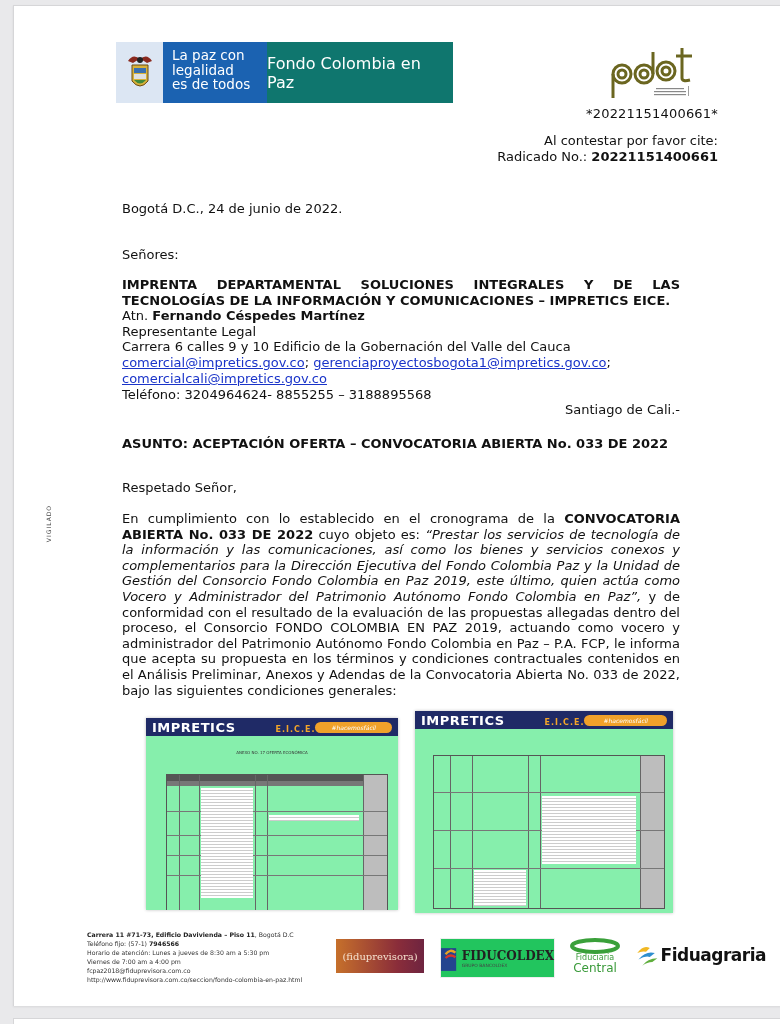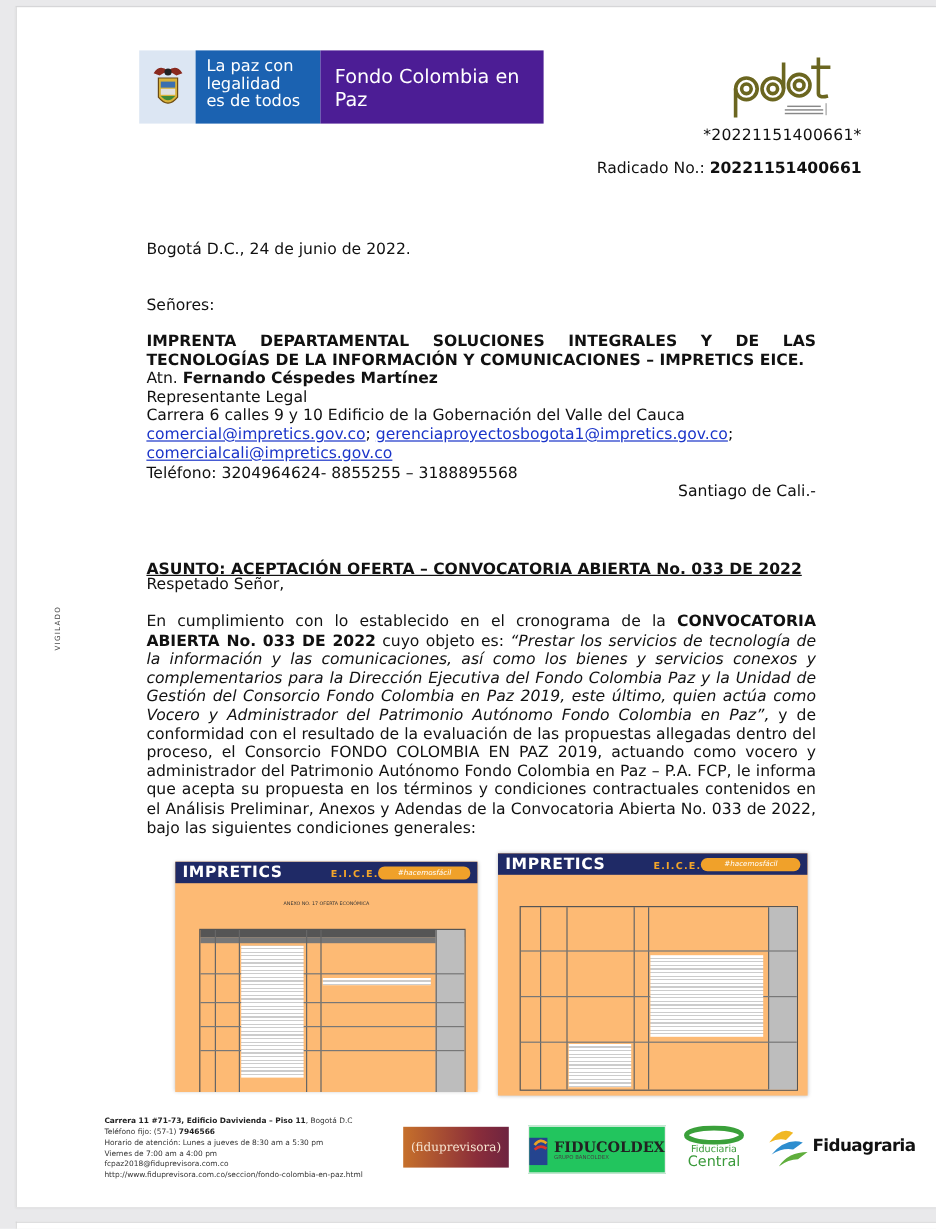--- a/index.html
+++ b/index.html
@@ -4,36 +4,36 @@
 <style>
   html, body { margin:0; padding:0; }
   body { width:780px; height:1024px; background:#e9e9eb; position:relative; overflow:hidden; font-family:"DejaVu Sans", sans-serif; color:#111; }
   .page { position:absolute; left:13px; top:5px; width:767px; height:1000px; background:#fff; border-left:1px solid #d6d6d8; border-top:1px solid #d6d6d8; box-shadow:0 1px 2px rgba(0,0,0,0.08); }
   .page2 { position:absolute; left:13px; top:1018px; width:767px; height:20px; background:#fff; border-top:1px solid #d6d6d8; border-left:1px solid #d6d6d8; }
 
   
   .logo-banner { position:absolute; left:116px; top:42px; width:337px; height:61px; display:flex; }
   .logo-crest { width:47px; height:61px; background:#dce6f3; display:flex; align-items:center; justify-content:center; }
   .logo-slogan { width:104px; height:61px; background:#1b62b1; color:#fff; font-size:13.5px; line-height:14.5px; padding:6px 0 0 9px; box-sizing:border-box; }
-  .logo-fondo { flex:1; height:61px; background:#4c1d95; color:#fff; font-size:16px; display:flex; align-items:center; padding-left:12px; box-sizing:border-box; }
+  .logo-fondo { flex:1; height:61px; background:#0f766e; color:#fff; font-size:16px; display:flex; align-items:center; box-sizing:border-box; }
 
   .pdet { position:absolute; left:606px; top:38px; width:92px; height:64px; }
   .barcode-num { position:absolute; right:62px; top:106px; font-size:13px; letter-spacing:0.2px; }
   .cite-block { position:absolute; right:62px; top:133px; text-align:right; font-size:13px; line-height:15.5px; }
   .cite-block b { font-weight:bold; }
 
   .body-text { position:absolute; left:122px; width:558px; font-size:13px; line-height:15.6px; }
   .justify { text-align:justify; }
   .bold { font-weight:bold; }
   a.email { color:#1a34c9; text-decoration:underline; }
 
   .vigilado { position:absolute; left:36px; top:470px; width:20px; height:125px; }
   .vigilado .txt { position:absolute; left:-50px; top:50px; width:125px; transform:rotate(-90deg); font-size:6px; color:#444; text-align:center; letter-spacing:1px; }
 
-  .thumb { position:absolute; background:#fdba74; box-shadow:0 0 3px rgba(0,0,0,0.25); overflow:hidden; }
+  .thumb { position:absolute; background:#86efac; box-shadow:0 0 3px rgba(0,0,0,0.25); overflow:hidden; }
   .thumb .banner { height:18px; background:#1f2a66; display:flex; align-items:center; justify-content:space-between; padding:0 6px; }
   .thumb .brand { color:#fff; font-weight:bold; font-size:13px; letter-spacing:0.5px; font-family:"DejaVu Sans", sans-serif; }
   .thumb .brand small { color:#f3a52a; font-size:8px; letter-spacing:1px;padding-left:40px; }
   .thumb .pill { width:86px; height:11px; background:#f0a12a; border-radius:6px; color:#fff; font-size:6px; font-style:italic; text-align:center; line-height:11px; }
   .thumb .cap { font-size:4px; text-align:center; color:#333; margin-top:14px; }
   .tbl { position:absolute; border:1px solid #555; }
   .tbl .hdr { background:#555; height:6px; }
   .tbl .col { position:absolute; top:0; bottom:0; border-left:1px solid #666; }
   .tbl .row { position:absolute; left:0; right:0; border-top:1px solid #777; }
   .tbl .shade { position:absolute; top:0; bottom:0; right:0; background:#bdbdbd; }
@@ -91,41 +91,42 @@
         <rect x="48" y="53" width="32" height="1.2"></rect>
         <rect x="48" y="56" width="32" height="1.2"></rect>
       <rect x="82" y="48" width="0.8" height="10"></rect>
     </g>
   </svg>
 </div>
 
 <div class="barcode-num">*20221151400661*</div>
 
 <div class="cite-block">
+  <div>Al contestar por favor cite:</div>
   <div><span>Radicado No.:</span> <b>20221151400661</b></div>
 </div>
 
 <div class="body-text" style="top:201px;">Bogotá D.C., 24 de junio de 2022.</div>
 <div class="body-text" style="top:247px;">Señores:</div>
 <div class="body-text justify bold" style="top:277px; text-align-last:left;">IMPRENTA DEPARTAMENTAL SOLUCIONES INTEGRALES Y DE LAS TECNOLOGÍAS DE LA INFORMACIÓN Y COMUNICACIONES – IMPRETICS EICE.</div>
 <div class="body-text" style="top:308px;">
   <span>Atn.</span> <b>Fernando Céspedes Martínez</b>
 </div>
 <div class="body-text" style="top:323.5px;">Representante Legal</div>
 <div class="body-text" style="top:339px;">Carrera 6 calles 9 y 10 Edificio de la Gobernación del Valle del Cauca</div>
 <div class="body-text" style="top:355px;">
   <a class="email">comercial@impretics.gov.co</a>; <a class="email">gerenciaproyectosbogota1@impretics.gov.co</a>;
 </div>
 <div class="body-text" style="top:371px;">
   <a class="email">comercialcali@impretics.gov.co</a>
 </div>
 <div class="body-text" style="top:387px;">Teléfono: 3204964624- 8855255 – 3188895568</div>
 <div class="body-text" style="top:402px;text-align:right;">Santiago de Cali.-</div>
 
-<div class="body-text bold" style="top:467px;text-decoration:underline;">ASUNTO: ACEPTACIÓN OFERTA – CONVOCATORIA ABIERTA No. 033 DE 2022</div>
+<div class="body-text bold" style="top:436px;">ASUNTO: ACEPTACIÓN OFERTA – CONVOCATORIA ABIERTA No. 033 DE 2022</div>
 <div class="body-text" style="top:480px;">Respetado Señor,</div>
 
 <div class="body-text justify" style="top:511px;">
   <span>En cumplimiento con lo establecido en el cronograma de la </span><b>CONVOCATORIA ABIERTA No. 033 DE 2022</b><span> cuyo objeto es: </span><i>“Prestar los servicios de tecnología de la información y las comunicaciones, así como los bienes y servicios conexos y complementarios para la Dirección Ejecutiva del Fondo Colombia Paz y la Unidad de Gestión del Consorcio Fondo Colombia en Paz 2019, este último, quien actúa como Vocero y Administrador del Patrimonio Autónomo Fondo Colombia en Paz”,</i><span> y de conformidad con el resultado de la evaluación de las propuestas allegadas dentro del proceso, el Consorcio FONDO COLOMBIA EN PAZ 2019, actuando como vocero y administrador del Patrimonio Autónomo Fondo Colombia en Paz – P.A. FCP, le informa que acepta su propuesta en los términos y condiciones contractuales contenidos en el Análisis Preliminar, Anexos y Adendas de la Convocatoria Abierta No. 033 de 2022, bajo las siguientes condiciones generales:</span>
 </div>
 
 <div class="vigilado">
   <div class="txt">VIGILADO</div>
 </div>
 
@@ -204,14 +205,14 @@
   <div style="font-size:8px; color:#3a9a3a; line-height:8px;">Fiduciaria</div>
   <div style="font-size:12px; color:#3a9a3a; line-height:12px;">Central</div>
 </div>
 
 <div class="f-logo fiduag">
   <svg width="36" height="38" viewBox="0 0 36 38">
     <path d="M2 16 Q12 2 22 8 L16 14 Q10 12 2 16Z" fill="#f1b823"></path>
     <path d="M4 26 Q16 12 30 16 L22 22 Q14 20 4 26Z" fill="#2e8ecf"></path>
     <path d="M10 36 Q18 24 34 24 L26 30 Q18 30 10 36Z" fill="#5fae3c"></path>
   </svg>
-  <div style="font-weight:bold; font-size:14px; color:#111; margin-left:2px; letter-spacing:-0.5px;">Fiduagraria</div>
+  <div style="font-weight:bold; font-size:17px; color:#111; margin-left:2px; letter-spacing:-0.5px;">Fiduagraria</div>
 </div>
 
 </body></html>

